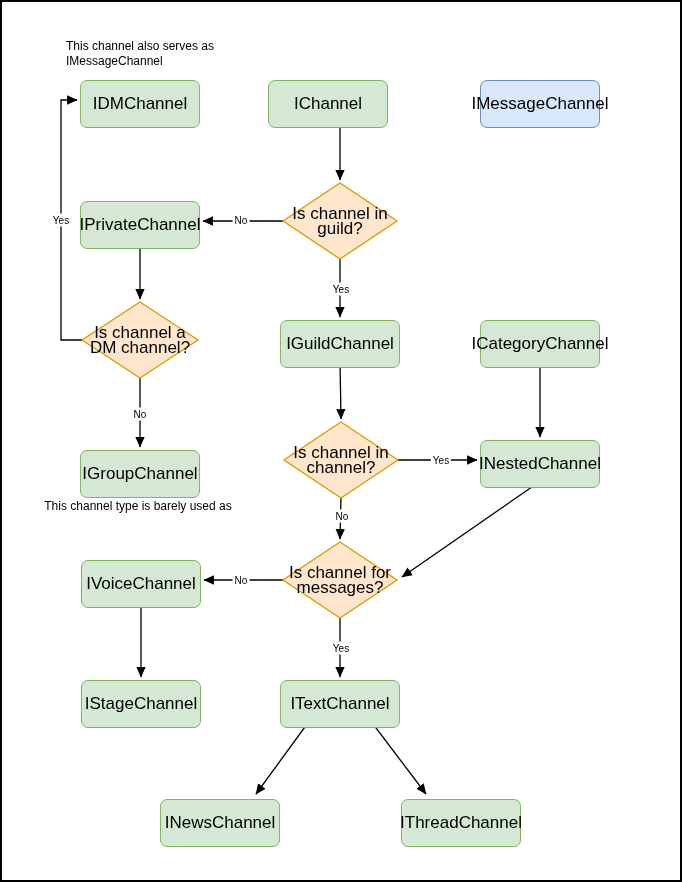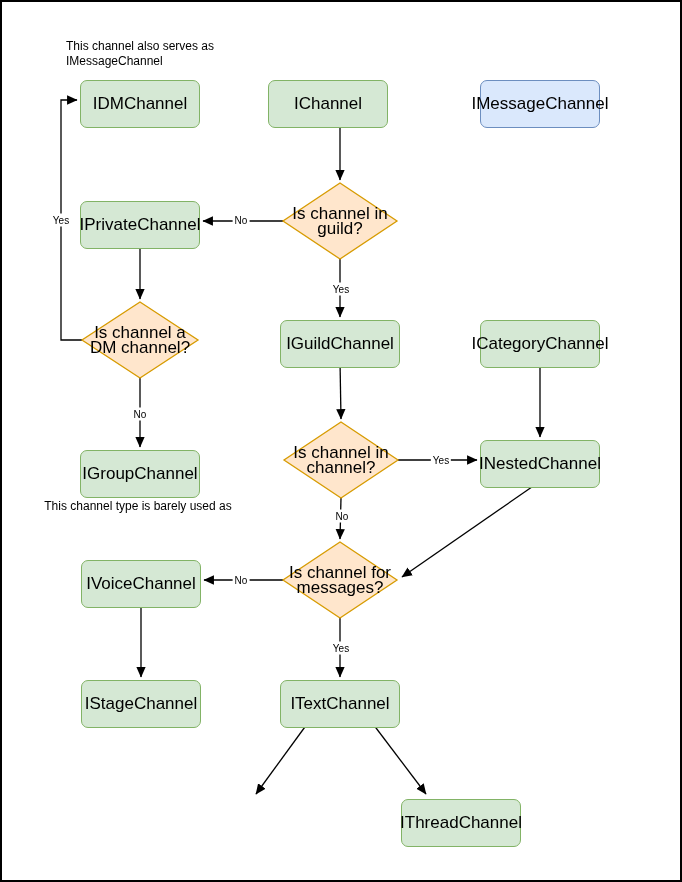--- a/index.html
+++ b/index.html
@@ -143,20 +143,23 @@
   </div>
   <div class="node" style="left:81px;top:560px">
     <span>IVoiceChannel</span>
   </div>
   <div class="node" style="left:81px;top:680px">
     <span>IStageChannel</span>
   </div>
   <div class="node" style="left:280px;top:680px">
     <span>ITextChannel</span>
   </div>
+  <div class="node" style="left:160px;top:799px">
+    <span>INewsChannel</span>
+  </div>
   <div class="node" style="left:401px;top:799px">
     <span>IThreadChannel</span>
   </div>
 
   <div class="dlabel" style="left:340px;top:221px">
     <div>Is channel in</div>
     <div>guild?</div>
   </div>
   <div class="dlabel" style="left:140px;top:340px">
     <div>Is channel a</div>

